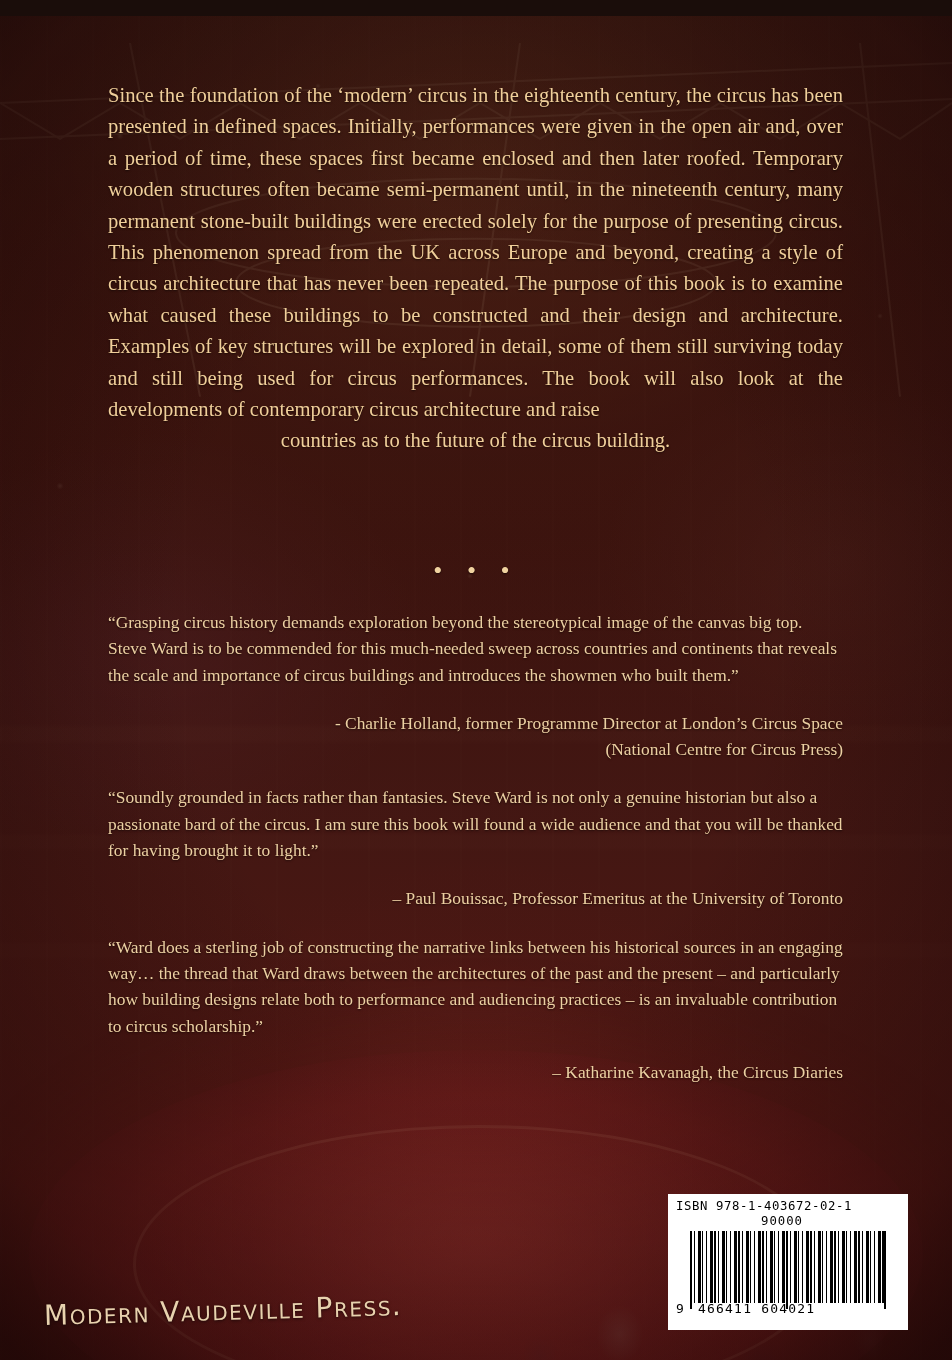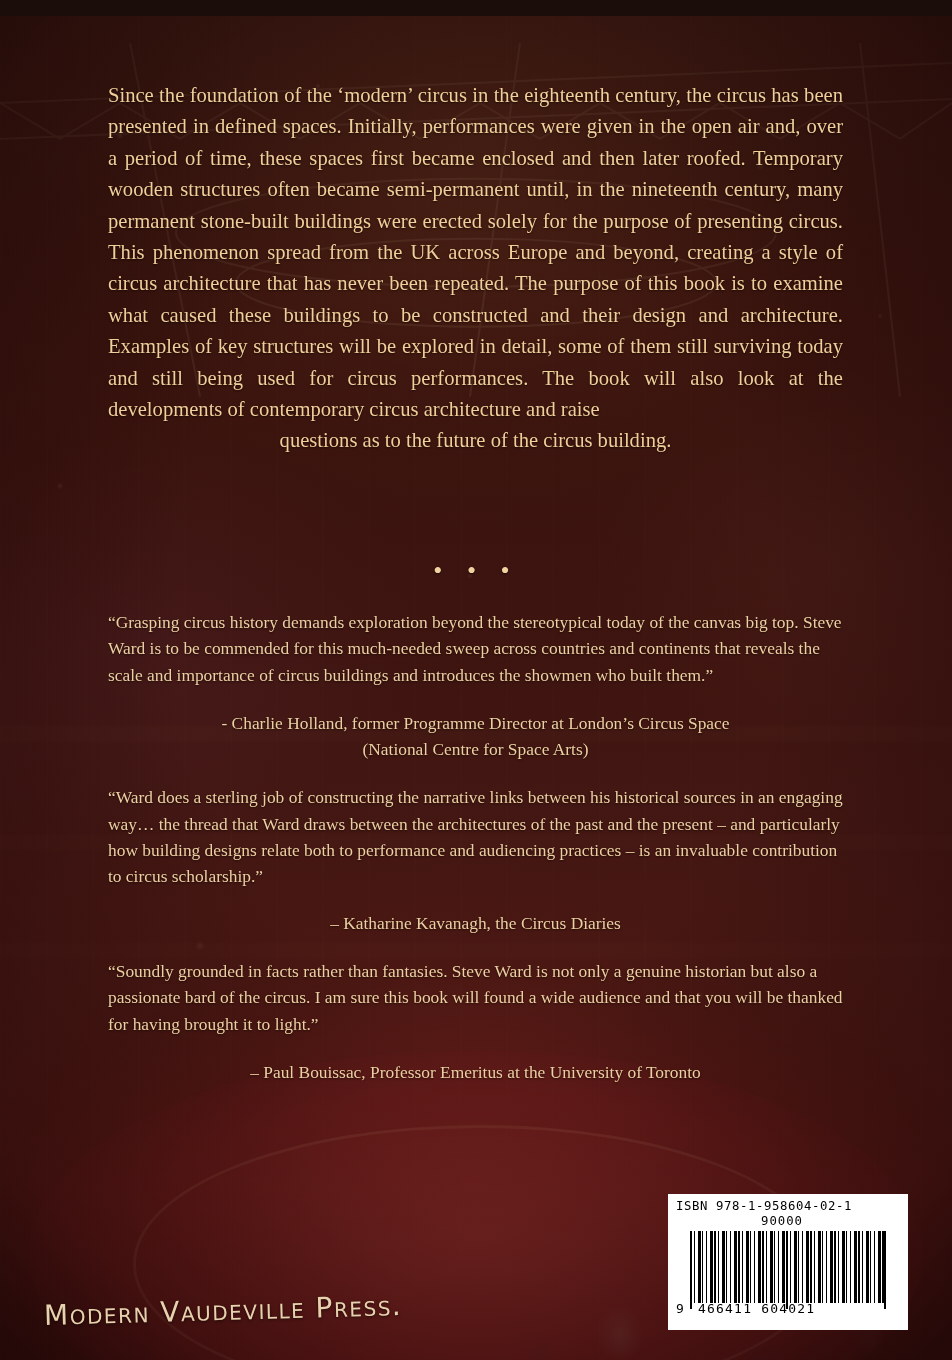--- a/index.html
+++ b/index.html
@@ -154,21 +154,21 @@
     top: 593px;
     width: 735px;
     color: #ecd0a2;
     font-size: 17.4px;
     line-height: 26.3px;
     text-shadow: 0 1px 2px rgba(0,0,0,0.55);
   }
   .quote-block { margin-bottom: 22px; }
   .quote-text { text-align: left; }
   .quote-attrib {
-    text-align: center;
+    text-align: right;
     margin-top: 22px;
   }
   .quote-attrib.tight { margin-top: 20px; }
   .attrib-line2 { display: block; }
 
   .isbn-box {
     position: absolute;
     left: 668px;
     top: 1178px;
     width: 240px;
@@ -267,53 +267,53 @@
   <div class="bg-ring-inner"></div>
   <div class="bg-lights"></div>
   <div class="bg-audience"></div>
   <div class="bg-wash"></div>
   <div class="vignette"></div>
 
   <div class="content">
 
     <div class="blurb">
       <span>Since the foundation of the ‘modern’ circus in the eighteenth century, the circus has been presented in defined spaces. Initially, performances were given in the open air and, over a period of time, these spaces first became enclosed and then later roofed. Temporary wooden structures often became semi-permanent until, in the nineteenth century, many permanent stone-built buildings were erected solely for the purpose of presenting circus. This phenomenon spread from the UK across Europe and beyond, creating a style of circus architecture that has never been repeated. The purpose of this book is to examine what caused these buildings to be constructed and their design and architecture. Examples of key structures will be explored in detail, some of them still surviving today and still being used for circus performances. The book will also look at the developments of contemporary circus architecture and raise</span>
-      <span class="last-line">questions as to the future of the circus building.</span>
+      <span class="last-line">countries as to the future of the circus building.</span>
     </div>
 
     <div class="dots">• • •</div>
 
     <div class="quotes">
 
       <div class="quote-block">
-        <div class="quote-text">“Grasping circus history demands exploration beyond the stereotypical today of the canvas big top. Steve Ward is to be commended for this much-needed sweep across countries and continents that reveals the scale and importance of circus buildings and introduces the showmen who built them.”</div>
+        <div class="quote-text">“Grasping circus history demands exploration beyond the stereotypical image of the canvas big top. Steve Ward is to be commended for this much-needed sweep across countries and continents that reveals the scale and importance of circus buildings and introduces the showmen who built them.”</div>
         <div class="quote-attrib">
           <span>- Charlie Holland, former Programme Director at London’s Circus Space</span>
-          <span class="attrib-line2">(National Centre for Space Arts)</span>
+          <span class="attrib-line2">(National Centre for Circus Press)</span>
+        </div>
+      </div>
+
+      <div class="quote-block">
+        <div class="quote-text">“Soundly grounded in facts rather than fantasies. Steve Ward is not only a genuine historian but also a passionate bard of the circus. I am sure this book will found a wide audience and that you will be thanked  for having brought it to light.”</div>
+        <div class="quote-attrib">
+          <span>– Paul Bouissac, Professor Emeritus at the University of Toronto</span>
         </div>
       </div>
 
       <div class="quote-block">
         <div class="quote-text">“Ward does a sterling job of constructing the narrative links between his historical sources in an engaging way… the thread that Ward draws between the architectures of the past and the present – and particularly how building designs relate both to performance and audiencing practices – is an invaluable contribution to circus scholarship.”</div>
         <div class="quote-attrib tight">
           <span>– Katharine Kavanagh, the Circus Diaries</span>
         </div>
       </div>
 
-      <div class="quote-block">
-        <div class="quote-text">“Soundly grounded in facts rather than fantasies. Steve Ward is not only a genuine historian but also a passionate bard of the circus. I am sure this book will found a wide audience and that you will be thanked  for having brought it to light.”</div>
-        <div class="quote-attrib">
-          <span>– Paul Bouissac, Professor Emeritus at the University of Toronto</span>
-        </div>
-      </div>
-
     </div>
 
     <div class="isbn-box">
-      <div class="isbn-top">ISBN 978-1-958604-02-1</div>
+      <div class="isbn-top">ISBN 978-1-403672-02-1</div>
       <div class="isbn-sub">90000</div>
       <div class="barcode-wrap">
         <div class="barcode"></div>
         <div class="barcode-guard" style="left:14px;"></div>
         <div class="barcode-guard" style="left:110px;"></div>
         <div class="barcode-guard" style="left:208px;"></div>
         <div class="barcode-digits">
           <span class="bd-left">9</span>
           <span class="bd-main">466411 604021</span>
         </div>

